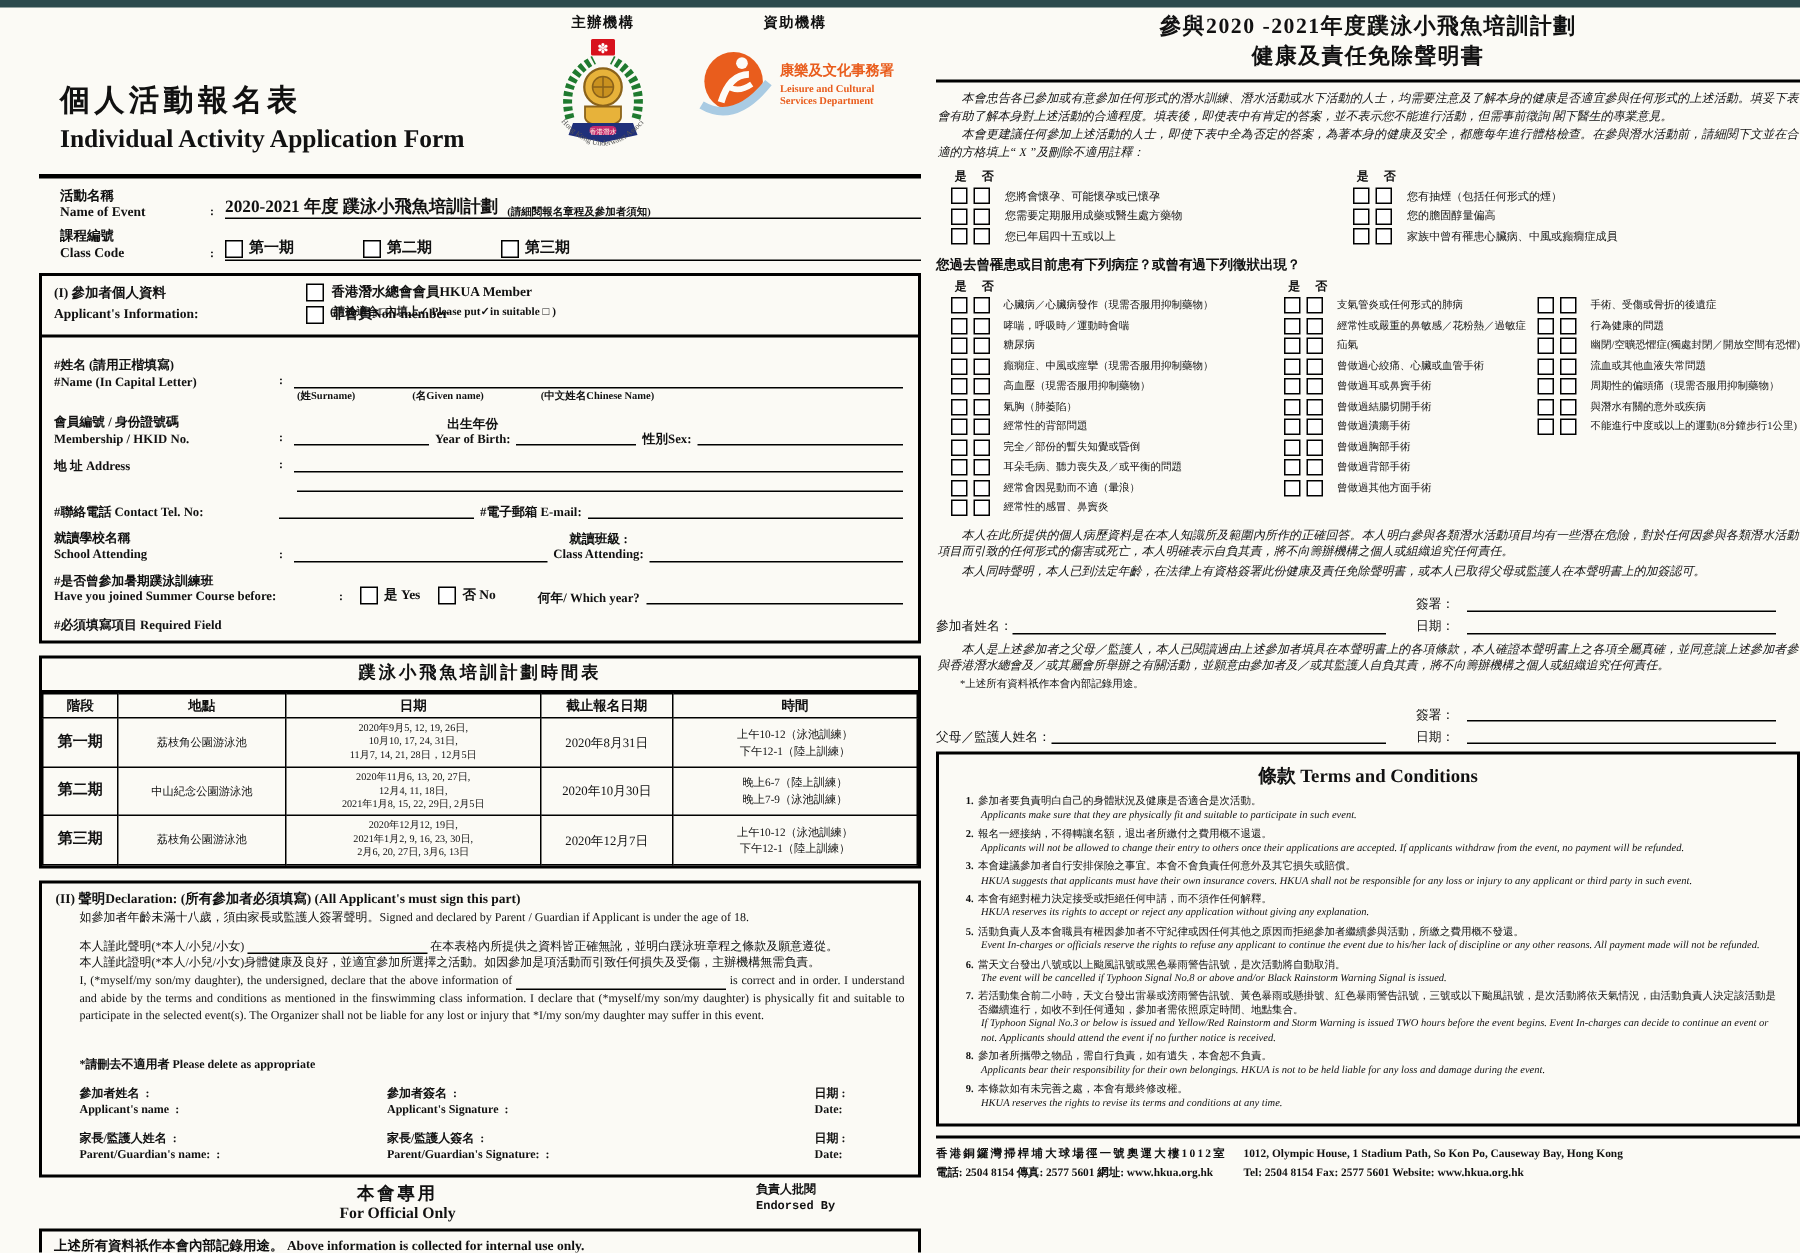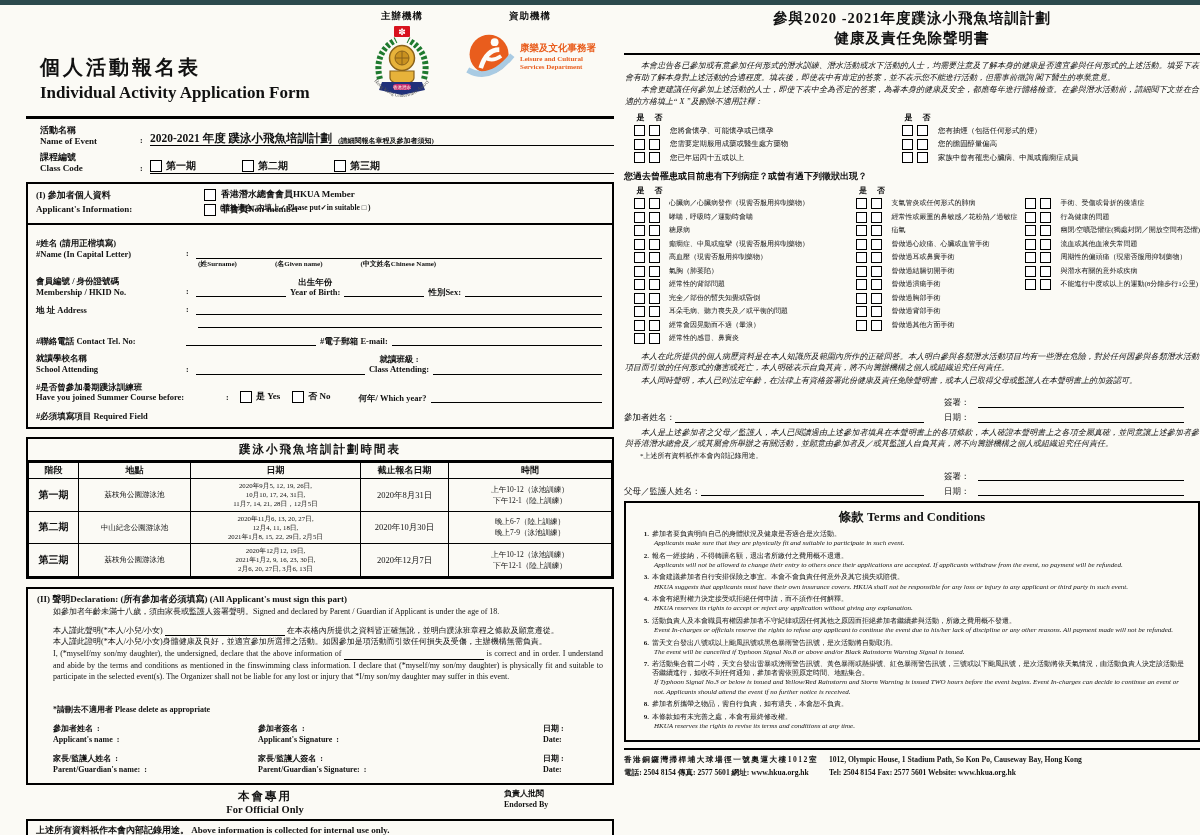--- a/index.html
+++ b/index.html
@@ -78,21 +78,21 @@
   .sigrow .c1{width:205px;line-height:1.35;}
   .sigrow .c2{width:225px;line-height:1.35;}
   .sigrow .c3{flex:1;text-align:left;padding-left:60px;line-height:1.35;font-weight:bold;}
   .siglab{font-weight:bold;font-size:8px;}
 
   
   .official-head{display:flex;align-items:flex-start;margin-top:4px;}
   .official-title{flex:1;text-align:center;font-weight:bold;}
   .official-title .zh{font-size:11.5px;letter-spacing:2px;}
   .official-title .en{font-size:10.5px;}
-  .endorsed{width:110px;font-weight:bold;font-size:8px;line-height:1.35;}
+  .endorsed{width:110px;font-weight:bold;font-size:8px;line-height:1.35;font-family:Liberation Mono, monospace;}
   .off-box{border:2px solid #000;margin-top:2px;padding:0;}
   .off-line{font-weight:bold;font-size:9px;padding:4px 8px;border-bottom:1.5px solid #000;}
   .off-grid{padding:4px 10px 7px 10px;}
 
   
   .rp-title{text-align:center;font-weight:bold;font-size:14.5px;line-height:1.35;letter-spacing:1px;}
   .rp-rule{border:none;border-top:2.5px solid #000;margin:5px 0 5px 0;}
   .rp-p{text-align:justify;text-indent:2em;line-height:1.45;font-size:8px;margin:1px;font-style:italic;}
   .yn-head{display:flex;gap:7px;font-weight:bold;font-size:8px;margin:4px 0 2px 1px;}
   .yn-head span{width:11px;text-align:center;}
@@ -793,20 +793,21 @@
           <div class="term">
             <div class="term-body">
               <div class="term-zh">若活動集合前二小時，天文台發出雷暴或滂雨警告訊號、黃色暴雨或懸掛號、紅色暴雨警告訊號，三號或以下颱風訊號，是次活動將依天氣情況，由活動負責人決定該活動是否繼續進行，如收不到任何通知，參加者需依照原定時間、地點集合。</div>
               <div class="term-en">If Typhoon Signal No.3 or below is issued and Yellow/Red Rainstorm and Storm Warning is issued TWO hours before the event begins. Event In-charges can decide to continue an event or not. Applicants should attend the event if no further notice is received.</div>
             </div>
           </div>
 
           <div class="term">
             <div class="term-body">
               <div class="term-zh">參加者所攜帶之物品，需自行負責，如有遺失，本會恕不負責。</div>
+              <div class="term-en">Applicants bear their responsibility for their own belongings. HKUA is not to be held liable for any loss and damage during the event.</div>
             </div>
           </div>
 
           <div class="term">
             <div class="term-body">
               <div class="term-zh">本條款如有未完善之處，本會有最終修改權。</div>
               <div class="term-en">HKUA reserves the rights to revise its terms and conditions at any time.</div>
             </div>
           </div>
         </div>

